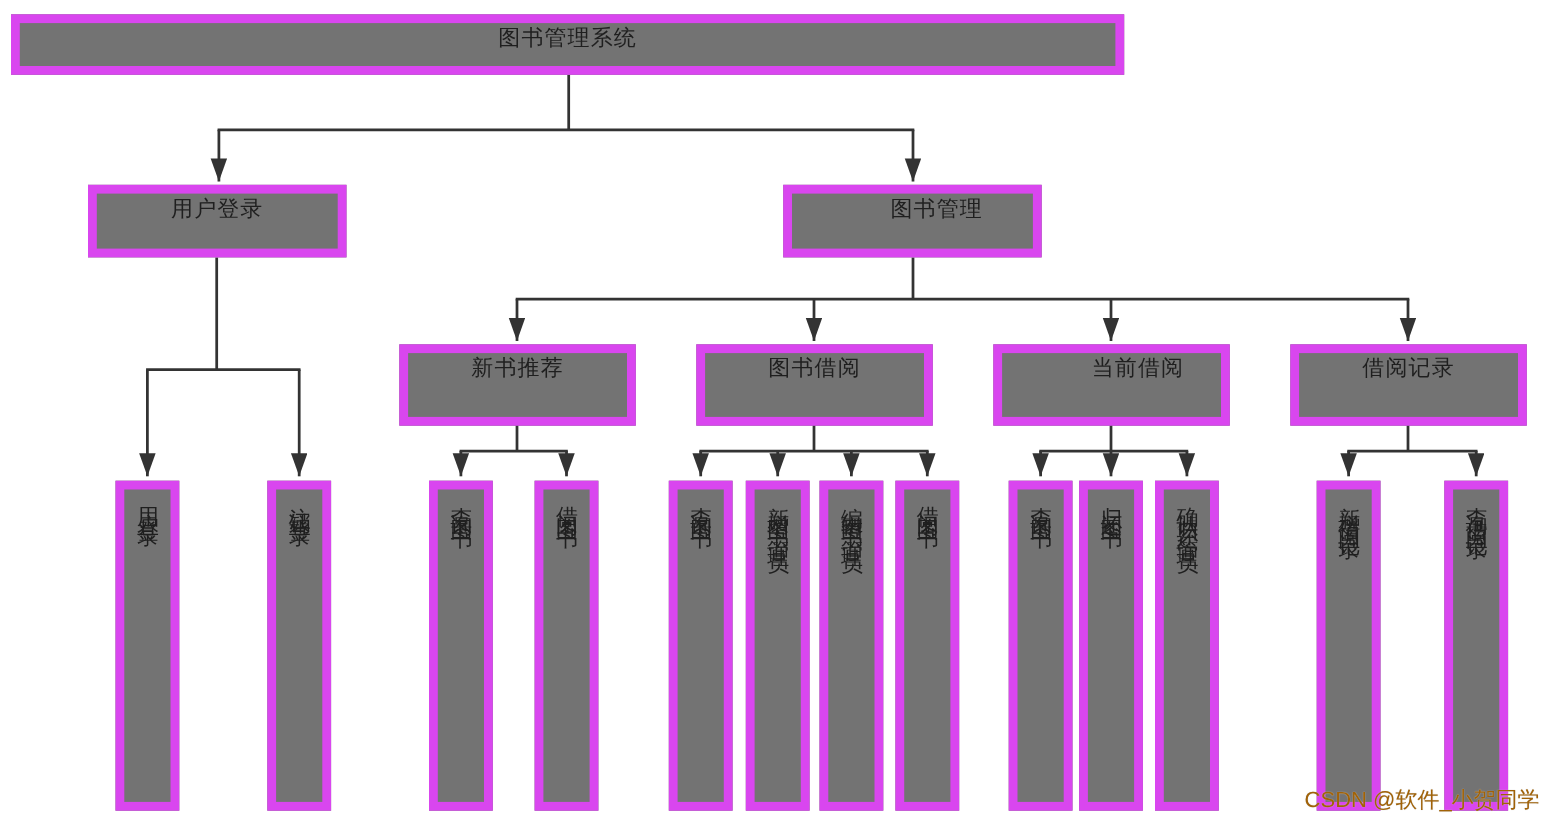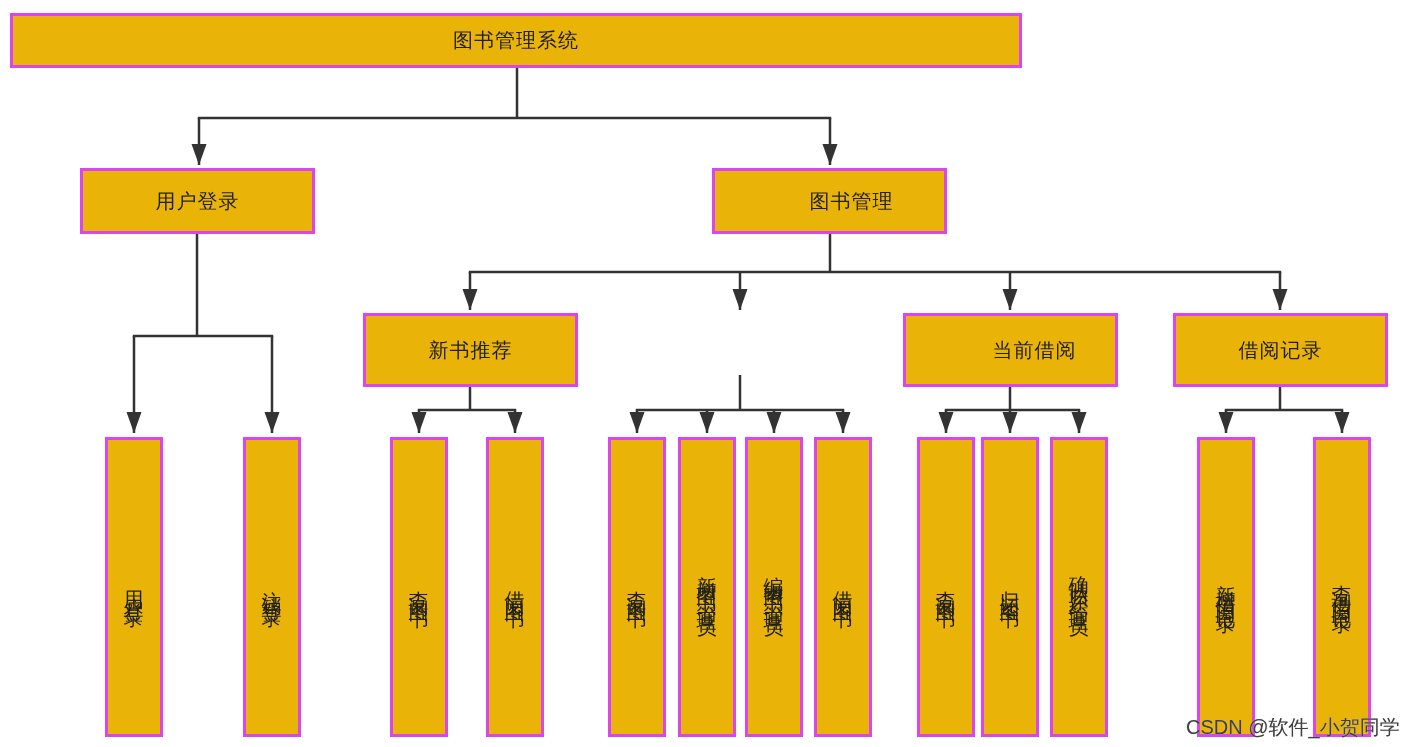--- a/index.html
+++ b/index.html
@@ -19,24 +19,23 @@
     position: absolute;
     left: 0;
     top: 0;
     width: 1405px;
     height: 747px;
     pointer-events: none;
   }
   .box {
     position: absolute;
     box-sizing: border-box;
-    background: #eab308;
-    border: 3px solid #d946ef;
+    background: #737373;
+    border: 8px solid #d946ef;
     display: flex;
-    align-items: center;
     justify-content: center;
     color: #1f1f1f;
   }
   .hbox {
     font-size: 20px;
     letter-spacing: 1px;
   }
   .vbox {
     width: 58px;
     height: 300px;
@@ -50,21 +49,21 @@
     line-height: 1;
     color: #1f1f1f;
   }
   .lvl2 { top: 168px; height: 66px; width: 235px; }
   .lvl3 { top: 313px; height: 74px; width: 215px; }
   .watermark {
     position: absolute;
     left: 1186px;
     top: 714px;
     font-size: 20px;
-    color: #404040;
+    color: #a16207;
     white-space: nowrap;
     z-index: 5;
     text-shadow: 0 0 1px #c7c7c7;
   }
 </style>
 </head>
 <body>
 
 <div class="canvas">
 
@@ -137,20 +136,23 @@
   <div class="box hbox lvl2" style="left:80px;">
     <span>用户登录</span>
   </div>
   <div class="box hbox lvl2" style="left:712px;padding-left:44px;">
     <span>图书管理</span>
   </div>
 
   <div class="box hbox lvl3" style="left:363px;">
     <span>新书推荐</span>
   </div>
+  <div class="box hbox lvl3" style="left:633px;">
+    <span>图书借阅</span>
+  </div>
   <div class="box hbox lvl3" style="left:903px;padding-left:48px;">
     <span>当前借阅</span>
   </div>
   <div class="box hbox lvl3" style="left:1173px;font-family:Liberation Serif, serif;">
     <span>借阅记录</span>
   </div>
 
   <div class="box vbox" style="left:105px;">
     <span class="vlabel">用户登录</span>
   </div>

